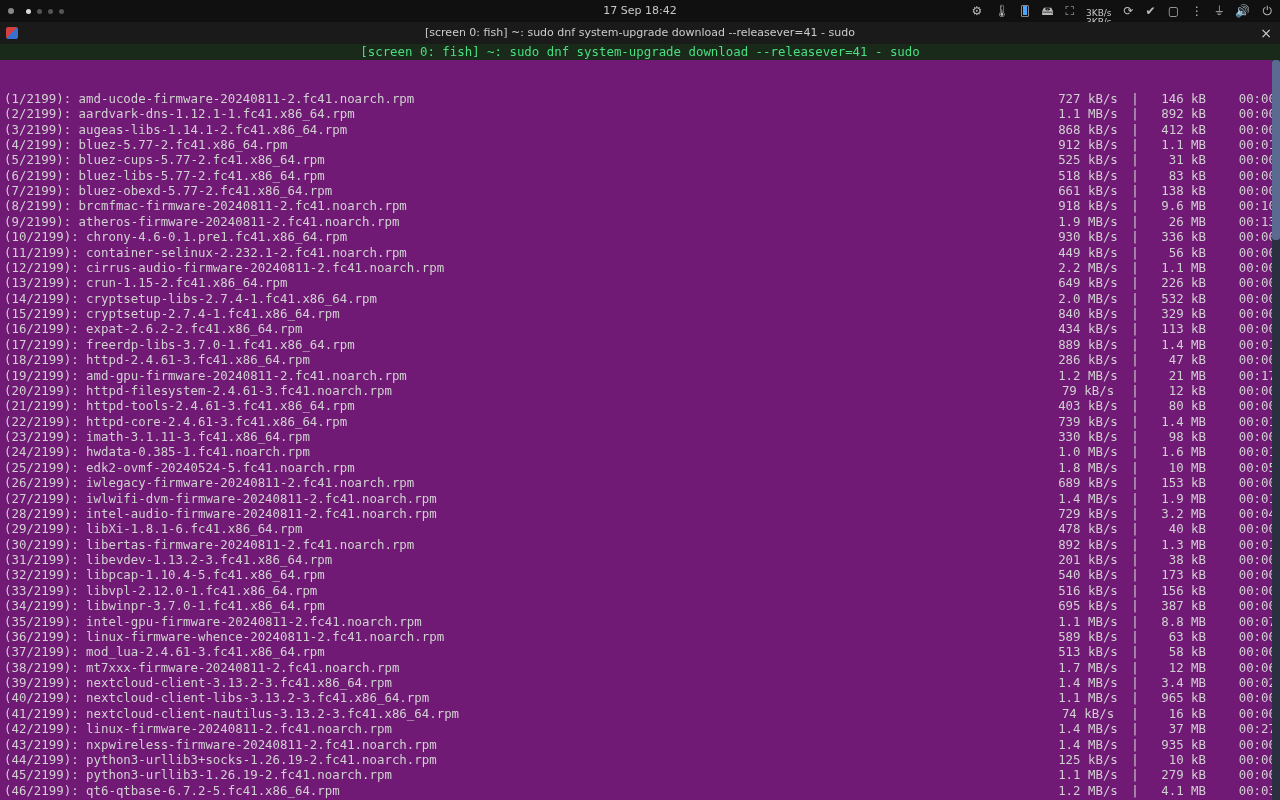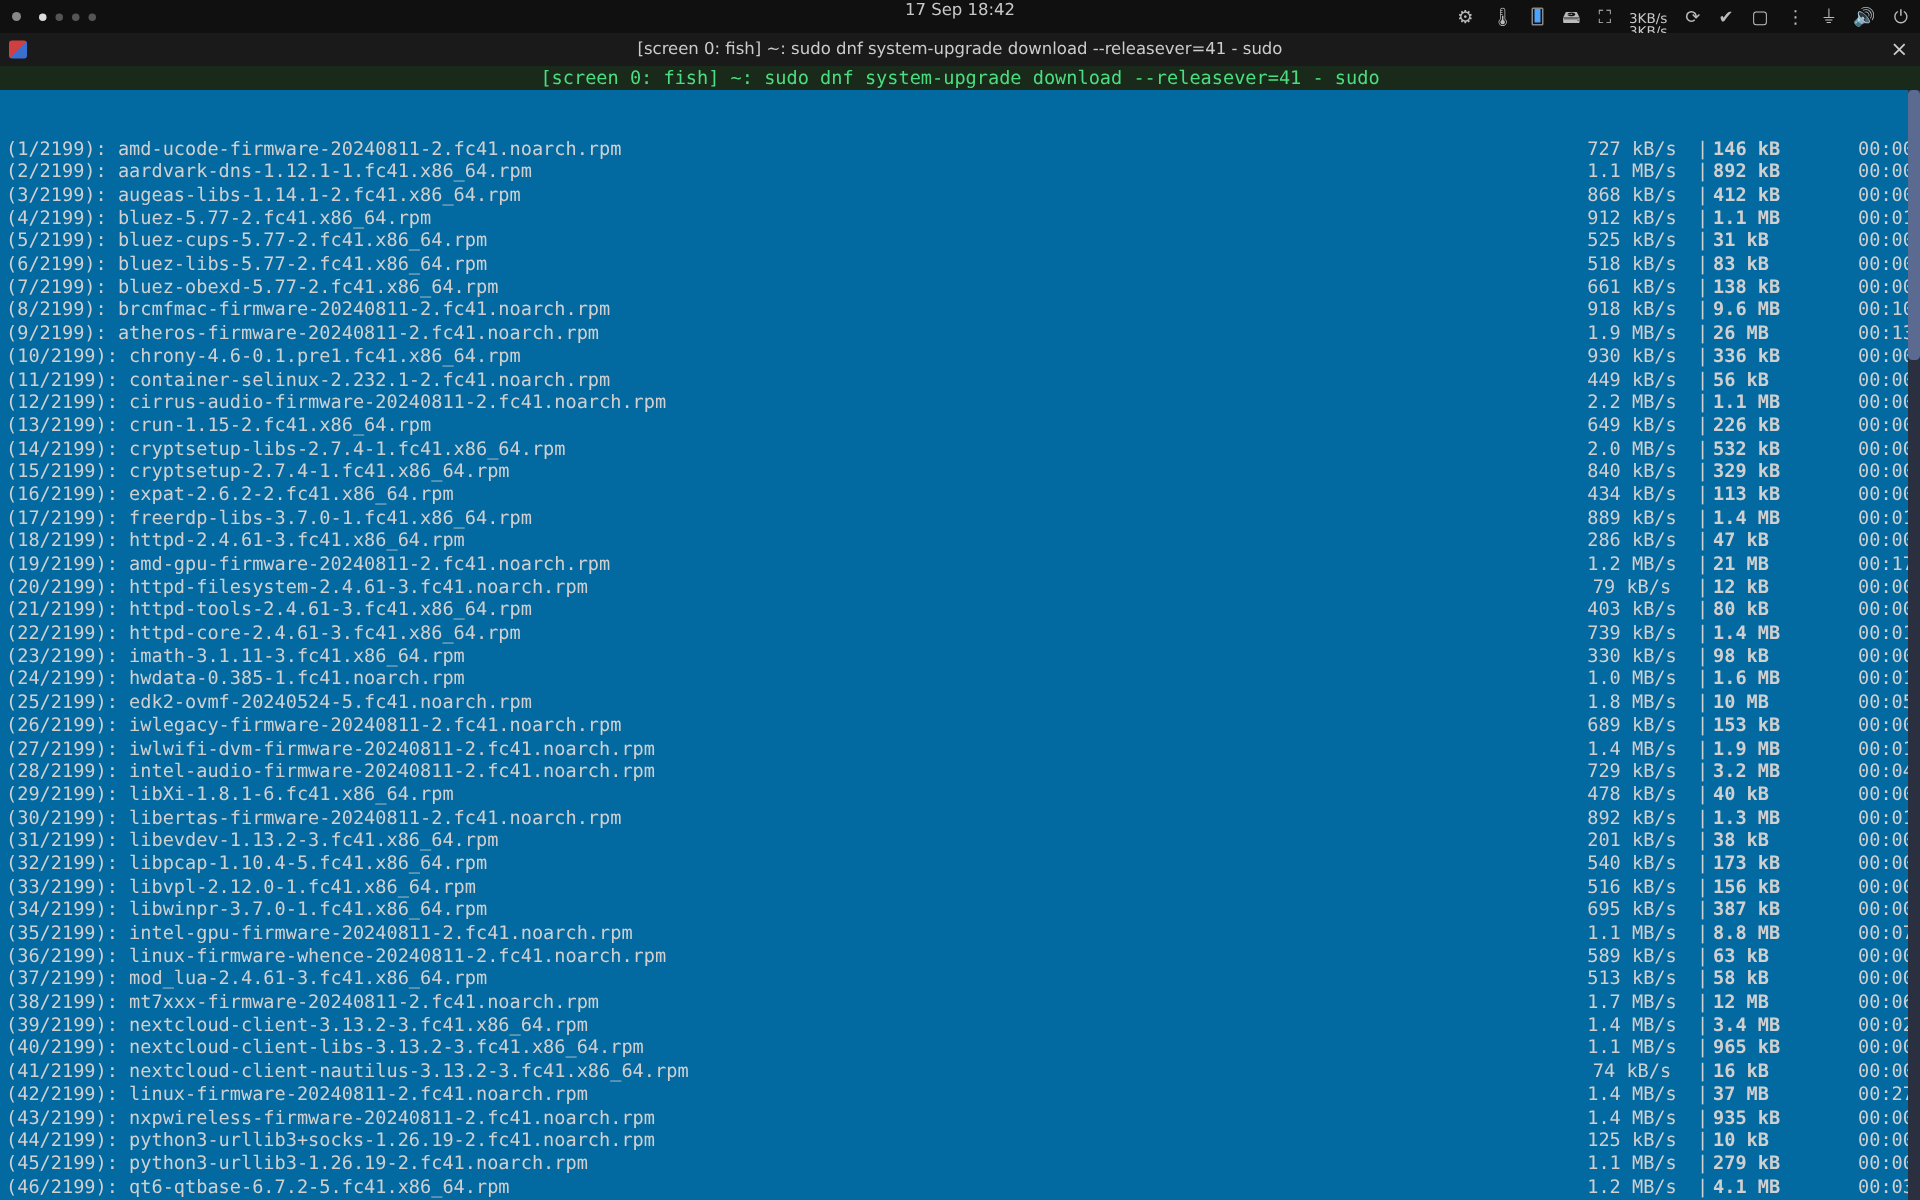--- a/index.html
+++ b/index.html
@@ -12,20 +12,21 @@
     height: 800px;
     overflow: hidden;
     line-height: 1.24;
     font-weight: 500;
   }
   
   .panel {
     height: 22px;
     background: #101010;
     display: flex;
+    align-items: center;
     padding: 0 8px;
     font-family: "DejaVu Sans", sans-serif;
     font-size: 11px;
     color: #c8c8c8;
     position: relative;
   }
   .panel .left { display:flex; align-items:center; gap:4px; }
   .panel .activity-dot { width:6px;height:6px;border-radius:50%;background:#888; }
   .panel .ws { display:flex; gap:6px; margin-left:8px; }
   .panel .ws span{ width:5px;height:5px;border-radius:50%;background:#555;display:inline-block;}
@@ -59,33 +60,33 @@
   
   .screenbar {
     height:16px;
     background:#1a2a1a;
     color:#4ade80;
     text-align:center;
     font-family:inherit;
   }
   
   .term {
-    background:#0369a1;
+    background:#701a75;
     height: calc(800px - 22px - 22px - 16px);
     padding: 0 4px;
     white-space: pre;
     overflow:hidden;
     position:relative;
   }
   .row { display:flex; }
   .row .left { flex:0 0 auto; }
   .row .spacer { flex:1; }
   .row .speed { width:80px; text-align:center; }
   .row .bar   { width:14px; text-align:center; }
-  .row .size  { width:64px; text-align:left;font-weight:bold; }
+  .row .size  { width:64px; text-align:right; }
   .row .time  { width:70px; text-align:right; }
   .sb {
     position:absolute; right:0; top:0; width:8px; height:100%;
     background:#2a3040;
   }
   .sb-thumb{
     position:absolute; right:0; top:0; width:8px; height:180px;
     background:#5a6a90; border-radius:3px;
   }
 </style>

